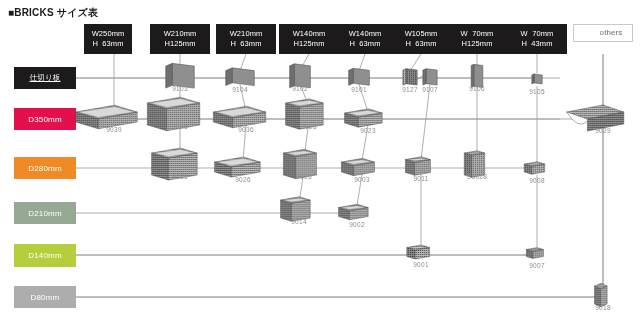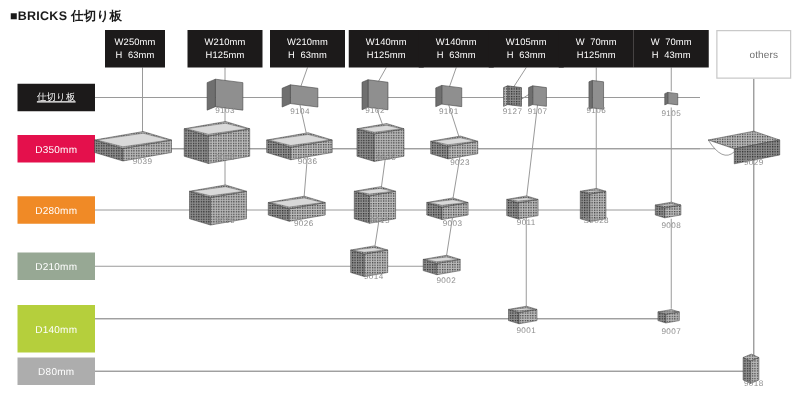--- a/index.html
+++ b/index.html
@@ -51,21 +51,21 @@
 
   
   .part{position:absolute;transform:translate(-50%,-50%);}
   .part svg{display:block;overflow:visible;}
 </style>
 </head>
 <body>
 
 <div id="stage">
 
-  <div id="title">■BRICKS 仕切り板</div>
+  <div id="title">■BRICKS サイズ表</div>
 
   <svg id="wires" viewBox="0 0 640 320" preserveAspectRatio="none">
       <line x1="76" y1="78" x2="537" y2="78" stroke="#9a9a9a" stroke-width="0.8"></line>
       <line x1="76" y1="119" x2="603" y2="119" stroke="#9a9a9a" stroke-width="0.8"></line>
       <line x1="76" y1="168" x2="537" y2="168" stroke="#9a9a9a" stroke-width="0.8"></line>
       <line x1="76" y1="213" x2="357" y2="213" stroke="#9a9a9a" stroke-width="0.8"></line>
       <line x1="76" y1="255" x2="537" y2="255" stroke="#9a9a9a" stroke-width="0.8"></line>
       <line x1="76" y1="297" x2="603" y2="297" stroke="#9a9a9a" stroke-width="0.8"></line>
       <line x1="114" y1="54" x2="114" y2="111" stroke="#9a9a9a" stroke-width="0.8"></line>
       <line x1="180" y1="54" x2="180" y2="70" stroke="#9a9a9a" stroke-width="0.8"></line>
@@ -137,30 +137,30 @@
         <span>H  63mm</span>
       </div>
       <div class="hdr" style="left: 447px; top: 24px; width: 60px; height: 30px;">
         <span>W  70mm</span>
         <span>H125mm</span>
       </div>
       <div class="hdr" style="left: 507px; top: 24px; width: 60px; height: 30px;">
         <span>W  70mm</span>
         <span>H  43mm</span>
       </div>
-      <div class="hdr plain" style="left: 573px; top: 24px; width: 60px; height: 39px; padding-left: 16px;">
+      <div class="hdr plain" style="left: 573px; top: 24px; width: 60px; height: 18px; padding-left: 16px;">
         <span>others</span>
       </div>
     </div>
   <div id="rowlabels">
       <div class="rowlab jp" style="left: 14px; top: 67px; width: 62px; height: 22px; background: rgb(28, 26, 26); color: rgb(255, 255, 255);">仕切り板</div>
       <div class="rowlab" style="left: 14px; top: 108px; width: 62px; height: 22px; background: rgb(228, 16, 76); color: rgb(255, 255, 255);">D350mm</div>
       <div class="rowlab" style="left: 14px; top: 157px; width: 62px; height: 22px; background: rgb(240, 138, 38); color: rgb(255, 255, 255);">D280mm</div>
       <div class="rowlab" style="left: 14px; top: 202px; width: 62px; height: 22px; background: rgb(151, 168, 148); color: rgb(255, 255, 255);">D210mm</div>
-      <div class="rowlab" style="left: 14px; top: 244px; width: 62px; height: 38px; background: rgb(181, 207, 60); color: rgb(255, 255, 255);">D140mm</div>
+      <div class="rowlab" style="left: 14px; top: 244px; width: 62px; height: 23px; background: rgb(181, 207, 60); color: rgb(255, 255, 255);">D140mm</div>
       <div class="rowlab" style="left: 14px; top: 286px; width: 62px; height: 22px; background: rgb(173, 173, 173); color: rgb(255, 255, 255);">D80mm</div>
     </div>
   <div id="partlayer">
       <div class="part" style="left: 180px; top: 76px;">
         <svg width="32.6" height="29.3" viewBox="0 0 32.6 29.3">
           <polygon points="8.6 2 30.6 4.772 30.6 26.772 8.6 24" fill="#8f8f8f" stroke="#4a4a4a" stroke-width="0.5"></polygon>
           <polygon points="2 4.772 8.6 2 8.6 24 2 26.772" fill="#6f6f6f" stroke="#4a4a4a" stroke-width="0.5"></polygon>
         </svg>
       </div>
       <div class="part" style="left: 240px; top: 77px;">

